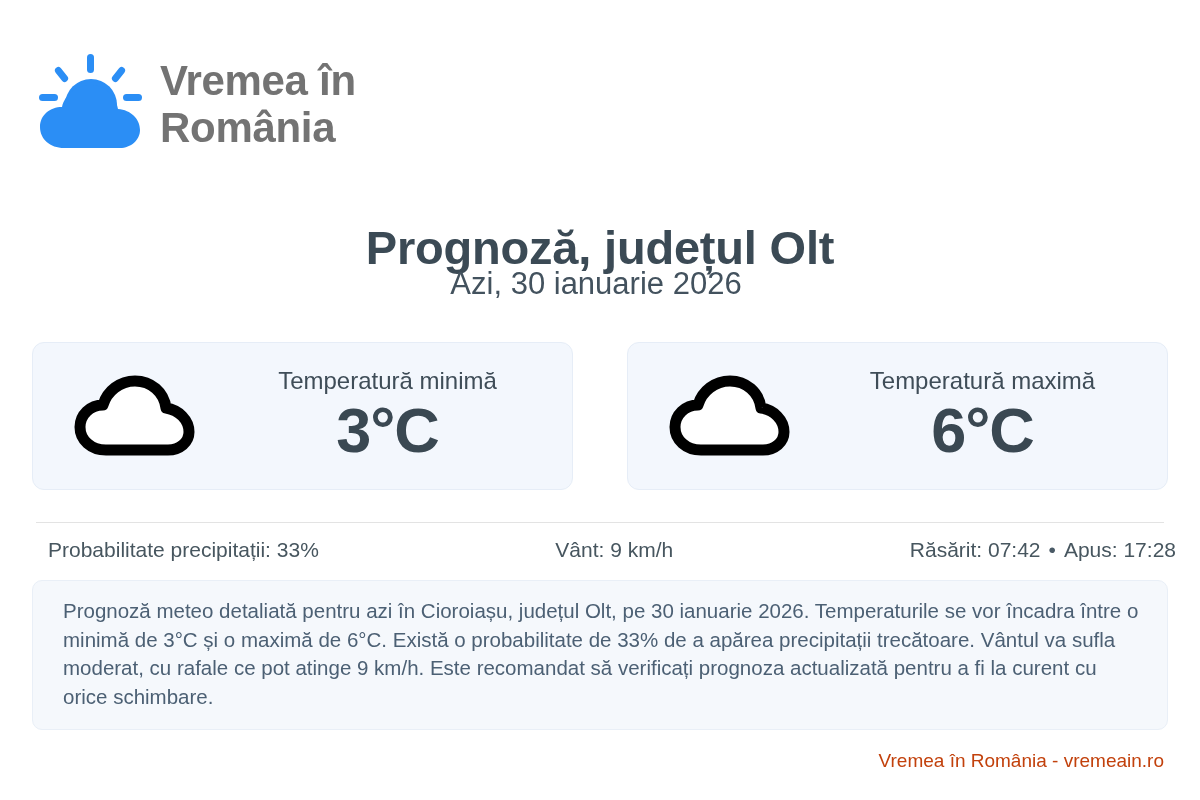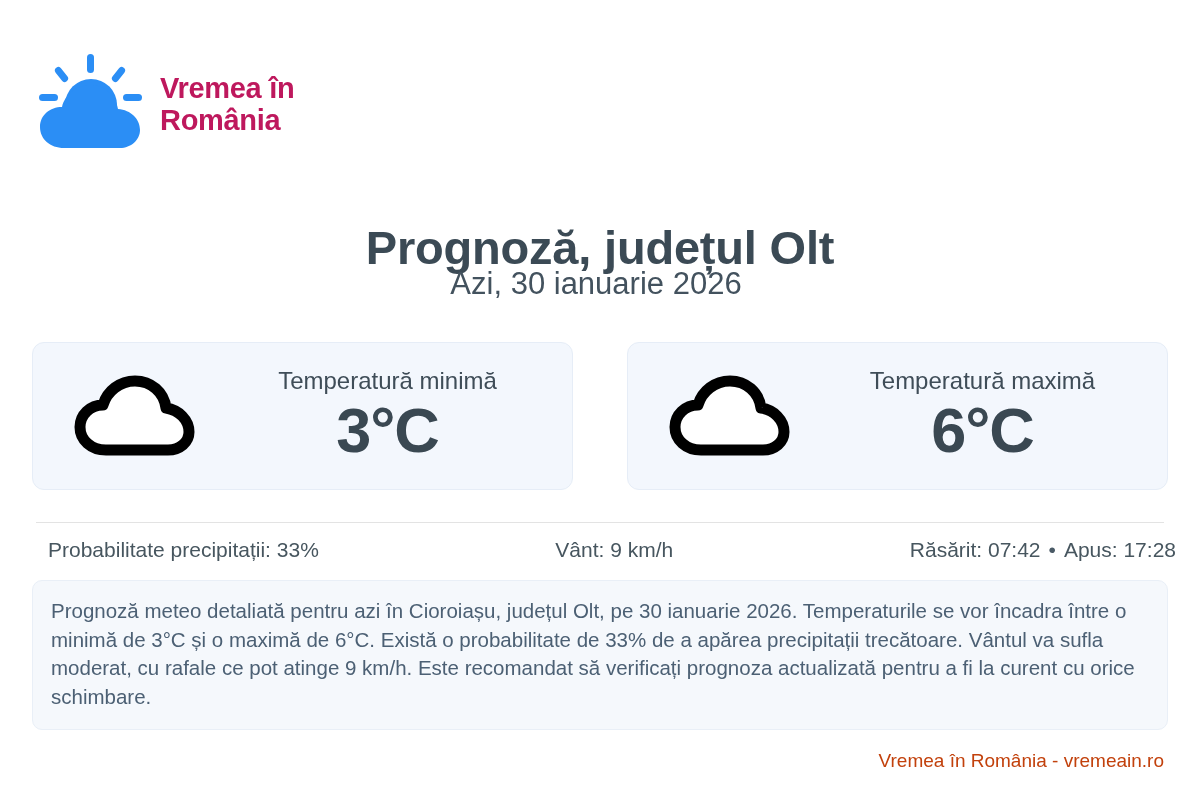--- a/index.html
+++ b/index.html
@@ -30,24 +30,24 @@
     align-items: center;
     gap: 16px;
   }
   .brand-mark {
     width: 108px;
     height: 104px;
     flex: 0 0 108px;
     display: block;
   }
   .brand-text {
-    font-size: 29px;
+    font-size: 42px;
     font-weight: 700;
     line-height: 1.12;
-    color: #be185d;
+    color: #737373;
     letter-spacing: -0.3px;
     white-space: pre-line;
   }
 
   
   .page-title {
     position: absolute;
     left: 0;
     top: 189px;
     width: 1200px;
@@ -144,21 +144,21 @@
   
   .desc-box {
     position: absolute;
     left: 32px;
     top: 580px;
     width: 1136px;
     height: 150px;
     background: #f5f8fc;
     border: 1px solid #e9eff7;
     border-radius: 10px;
-    padding: 16px 22px 0 18px;
+    padding: 16px 22px 0 30px;
     overflow: hidden;
   }
   .desc-text {
     font-size: 20.5px;
     line-height: 28.5px;
     color: #4c6074;
     margin: 0;
   }
 
   

